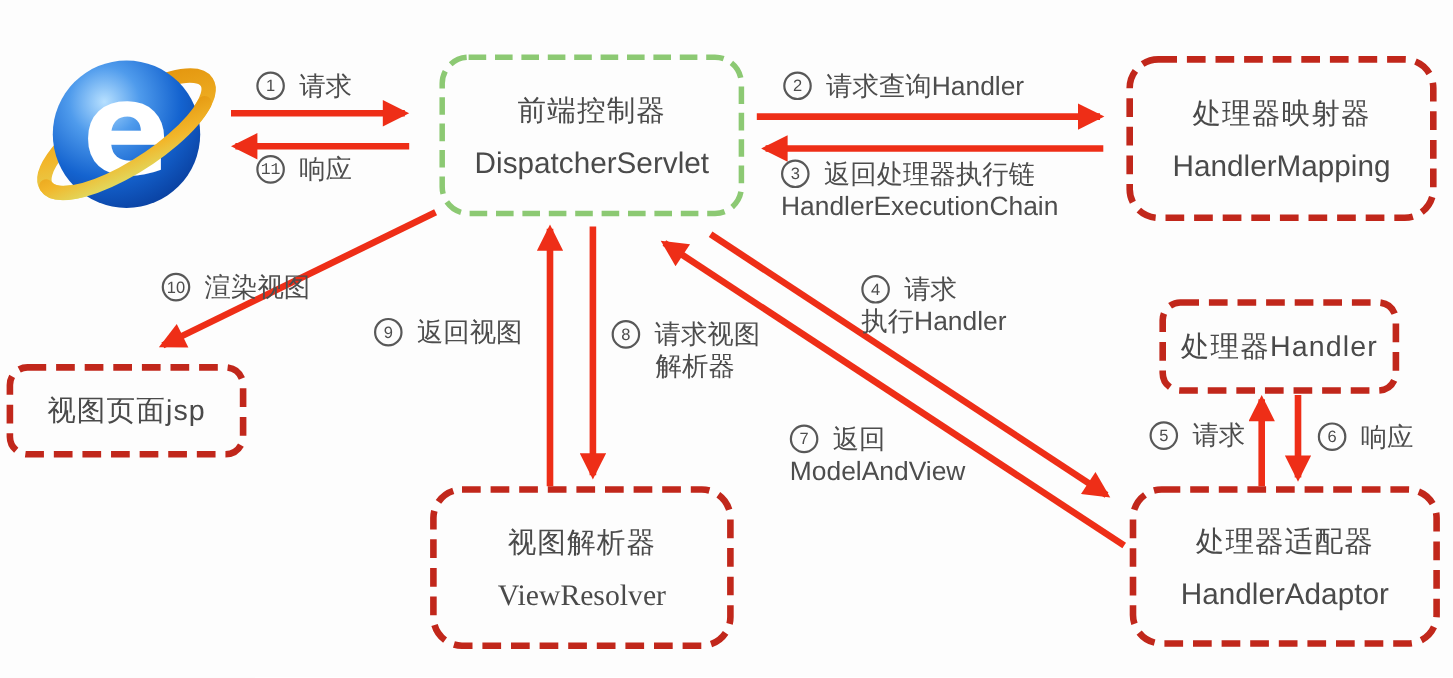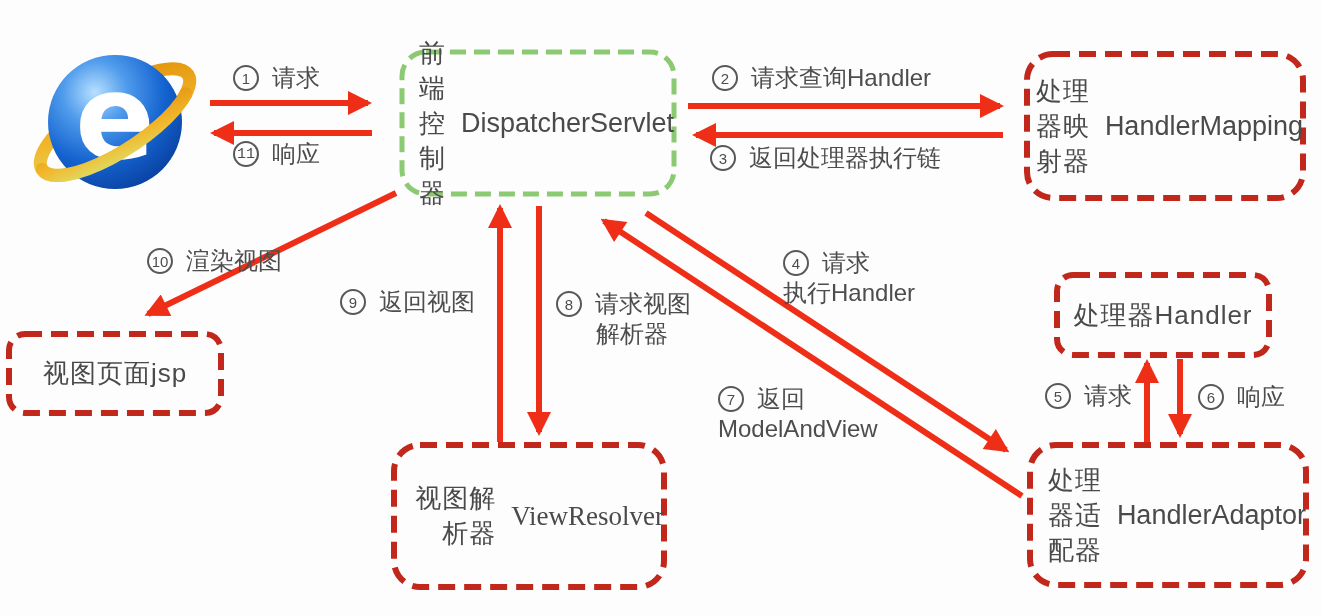--- a/index.html
+++ b/index.html
@@ -7,23 +7,23 @@
     position:relative;
     width:1321px;height:616px;
     background:#fdfdfd;
     font-family:"Liberation Sans","DejaVu Sans",sans-serif;
     overflow:hidden;
     color:#4d4d4d;
   }
   .layer{position:absolute;left:0;top:0;width:1321px;height:616px;}
   
   .node{
-    position:absolute;display:flex;
+    position:absolute;display:flex;flex-direction:column;
     align-items:center;justify-content:center;gap:15px;
-    text-align:right;color:#4a4a4a;
+    text-align:left;color:#4a4a4a;
   }
   .node .cn{font-size:26px;letter-spacing:1px;}
   .node .en{font-size:27px;}
   
   .step{position:absolute;color:#4d4d4d;}
   .step .line{display:flex;align-items:center;gap:13px;height:30px;font-size:24px;white-space:nowrap;}
   .step .cont{display:block;height:30px;line-height:30px;font-size:24px;white-space:nowrap;}
   .step .cont.indent{padding-left:40px;}
   .cnum{
     display:inline-flex;align-items:center;justify-content:center;
@@ -140,20 +140,21 @@
       <span class="cnum">2</span>
       <span>请求查询Handler</span>
     </div>
   </div>
 
   <div class="step" style="left:710px;top:143px;">
     <div class="line">
       <span class="cnum">3</span>
       <span>返回处理器执行链</span>
     </div>
+    <div class="cont">HandlerExecutionChain</div>
   </div>
 
   <div class="step" style="left:783px;top:248px;">
     <div class="line">
       <span class="cnum">4</span>
       <span>请求</span>
     </div>
     <div class="cont">执行Handler</div>
   </div>
 

